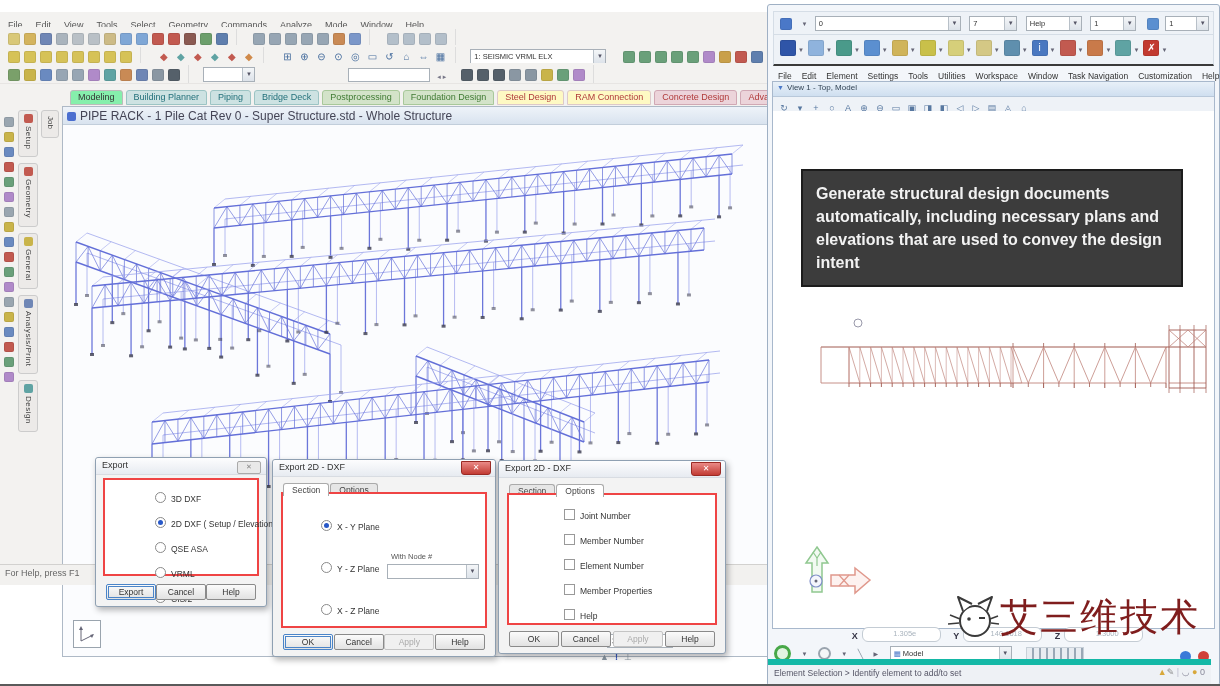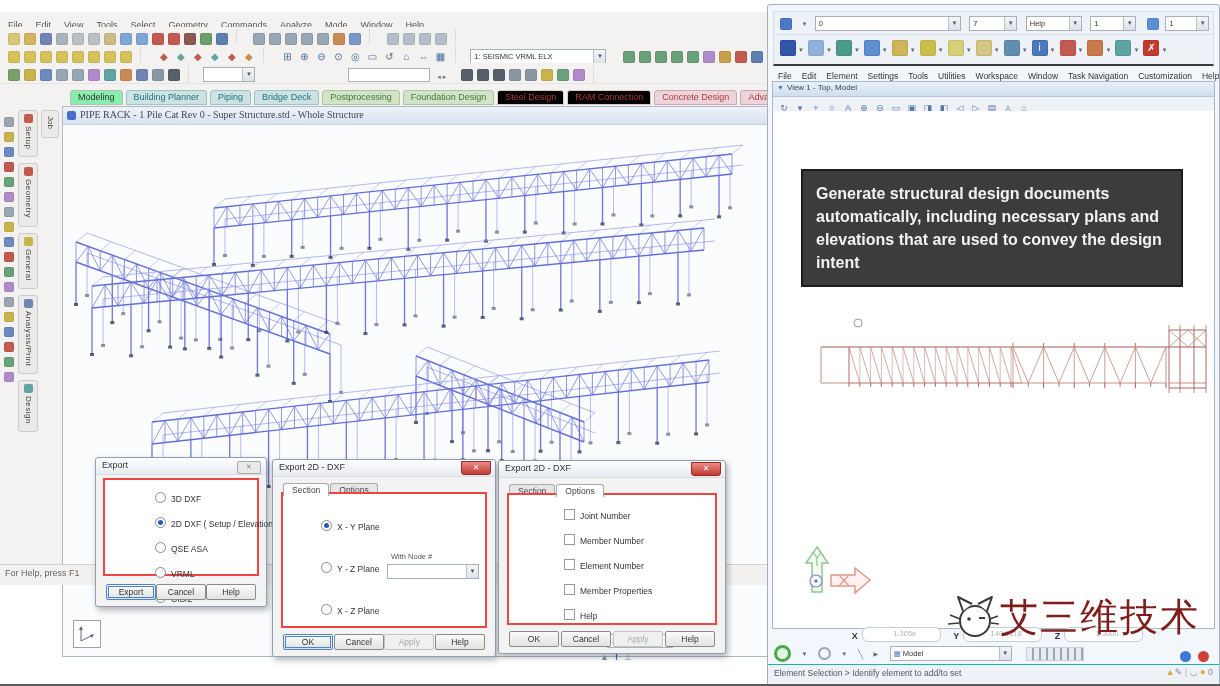--- a/index.html
+++ b/index.html
@@ -14,33 +14,33 @@
   .ticon{display:inline-block;width:12px;height:12px;border-radius:2px;margin:0 2px;font-size:8px;line-height:12px;text-align:center;color:#fff;vertical-align:middle;box-shadow:0 0 0 1px rgba(0,0,0,0.08) inset;}
   .ticon.glyph{background:transparent !important;box-shadow:none;font-size:10px;width:13px;}
   .combo{display:inline-block;background:#fff;border:1px solid #a8b0b8;height:13px;font-size:7.5px;color:#333;padding:0 13px 0 3px;position:relative;vertical-align:middle;line-height:13px;white-space:nowrap;}
   .combo .arr{position:absolute;right:0;top:0;bottom:0;width:11px;background:linear-gradient(#f4f6f8,#dde3ea);border-left:1px solid #b8c0c8;font-size:6px;color:#556;text-align:center;line-height:12px;}
   .inputbox{display:inline-block;background:#fff;border:1px solid #a8b0b8;height:12px;vertical-align:middle;}
   .stabs{position:absolute;left:70px;top:74px;height:17px;white-space:nowrap;}
   .stab{display:inline-block;font-size:9px;padding:1px 7px 2px 7px;margin-right:3px;border-radius:3px 3px 0 0;border:1px solid #cfcfcf;background:#f6f6f6;color:#444;}
   .t-active{background:#86efac;border-color:#bbb;color:#333;}
   .t-teal{background:#cde2e2;border-color:#9cc4c4;color:#22707a;}
   .t-green{background:#d3e3c9;border-color:#a8c89a;color:#3f7a33;}
-  .t-redplain{background:#000000;border-color:#ddc9c9;color:#b03a3a;}
+  .t-redplain{background:#fef9c3;border-color:#ddc9c9;color:#b03a3a;}
   .t-pink{background:#ecd4da;border-color:#d0a8b4;color:#b03a3a;}
   .t-stub{background:#f0e4ea;border-color:#dcc8d4;color:transparent;min-width:56px;}
   .sidestrip{position:absolute;left:1px;top:100px;width:15px;}
   .sidestrip .ticon{display:block;width:10px;height:10px;margin:5px auto;}
   .pagetabs{position:absolute;left:18px;top:98px;width:20px;}
   .vtab{width:18px;background:#eceae8;border:1px solid #ccc;border-radius:3px;margin-bottom:6px;padding:3px 0;text-align:center;}
   .vtab .vicon{display:block;width:9px;height:9px;margin:0 auto 3px auto;border-radius:2px;}
   .vtab .vlabel{writing-mode:vertical-rl;font-size:8px;color:#444;letter-spacing:0.5px;}
   .jobtab{position:absolute;left:41px;top:98px;width:16px;background:#eceae8;border:1px solid #ccc;border-radius:3px;text-align:center;padding:4px 0;}
   .jobtab span{writing-mode:vertical-rl;font-size:8px;color:#444;}
   #modelwin{position:absolute;left:62px;top:94px;width:706px;height:549px;background:#fbfcfe;border:1px solid #aeb9c6;}
-  .mtitle{height:15px;background:linear-gradient(#eef3f9,#d9e3ef);border-bottom:1px solid #c2cedb;font-size:10px;color:#445;padding:2px 0 0 4px;white-space:nowrap;overflow:hidden;font-family:Liberation Serif, serif;}
+  .mtitle{height:15px;background:linear-gradient(#eef3f9,#d9e3ef);border-bottom:1px solid #c2cedb;font-size:12px;color:#445;padding:2px 0 0 4px;white-space:nowrap;overflow:hidden;}
   .mticon{display:inline-block;width:9px;height:9px;background:#4a6ed0;border-radius:2px;margin-right:4px;vertical-align:middle;}
   #structSvg{position:absolute;left:1px;top:17px;}
   #axisbox{position:absolute;left:10px;bottom:8px;border:1px solid #9aa4ae;background:#fff;}
   .bmicons{position:absolute;left:600px;top:640px;font-size:9px;color:#8a97a3;letter-spacing:6px;}
   .bmicons .excl{color:#3a5ac0;font-weight:bold;}
   .sstatus{position:absolute;left:0;right:0;bottom:0;height:17px;background:#f2f1ef;border-top:1px solid #d2d1cf;font-size:9px;color:#666;padding:3px 0 0 5px;}
   
   .dlg{position:absolute;background:#f3f3f3;border:1px solid #8fa0b2;border-radius:3px;box-shadow:2px 3px 6px rgba(0,0,0,0.3);z-index:7;}
   .dtitle{height:14px;font-size:9px;color:#333;padding:2px 0 0 6px;background:linear-gradient(#fdfdfe,#e7ebf1);border-bottom:1px solid #d8dce2;border-radius:3px 3px 0 0;}
   .dclose-red{position:absolute;top:1px;right:4px;width:28px;height:12px;background:linear-gradient(#ea8a86,#c23b33);border:1px solid #9a2a24;border-radius:0 0 3px 3px;color:#fff;font-size:8px;line-height:11px;text-align:center;}
@@ -78,21 +78,21 @@
   .xyzfield{display:inline-block;width:70px;height:12px;background:#fff;border:1px solid #c4ccd4;border-radius:6px;font-size:7.5px;color:#aab4be;padding:1px 0 0 7px;vertical-align:middle;}
   .setrow{position:absolute;left:6px;right:6px;top:639px;height:20px;white-space:nowrap;}
   .greendot{display:inline-block;width:11px;height:11px;border-radius:50%;border:3px solid #48a848;background:#e2f4e2;vertical-align:middle;margin-right:3px;}
   .graydot{display:inline-block;width:9px;height:9px;border-radius:50%;border:2px solid #9aa4ae;background:#f4f6f8;vertical-align:middle;margin:0 3px;}
   .tinyarr{font-size:6px;color:#667;margin:0 3px;vertical-align:middle;}
   .slashicon{font-size:9px;color:#8a97a3;margin:0 3px;vertical-align:middle;}
   .bars{display:inline-block;width:56px;height:12px;vertical-align:middle;margin-left:10px;background:repeating-linear-gradient(90deg,#e8ecf1 0 5px,#9aa8b6 5px 7px);border:1px solid #c8d0d8;}
   .bluedot{display:inline-block;width:11px;height:11px;border-radius:50%;background:#3a7ad8;vertical-align:middle;margin:0 3px;}
   .reddot{display:inline-block;width:11px;height:11px;border-radius:50%;background:#d04038;vertical-align:middle;}
   .setright{position:absolute;right:4px;top:3px;}
-  .mstatus{position:absolute;left:0;right:0;bottom:0;height:17px;background:#eef1f5;border-top:1px solid #14b8a6;font-size:8.5px;color:#556;padding:3px 8px 0 6px;white-space:nowrap;}
+  .mstatus{position:absolute;left:0;right:8px;bottom:0;height:17px;background:#eef1f5;border-top:6px solid #14b8a6;font-size:8.5px;color:#556;padding:3px 8px 0 6px;white-space:nowrap;}
   .mstatus .sicons{position:absolute;right:6px;top:2px;font-size:9px;color:#889;}
   .warn{color:#d8a83a;}
   .pen{color:#888;}
   
   #watermark{position:absolute;left:948px;top:588px;width:270px;height:58px;z-index:20;display:flex;align-items:center;}
   #watermark .wmtext{font-size:38px;font-weight:normal;color:#7f1d1d;letter-spacing:2px;font-family:"DejaVu Sans",sans-serif;}
   #botline{position:absolute;left:0;right:0;bottom:0;height:2px;background:#5a5a5a;z-index:30;}
 </style>
 </head>
 <body>

